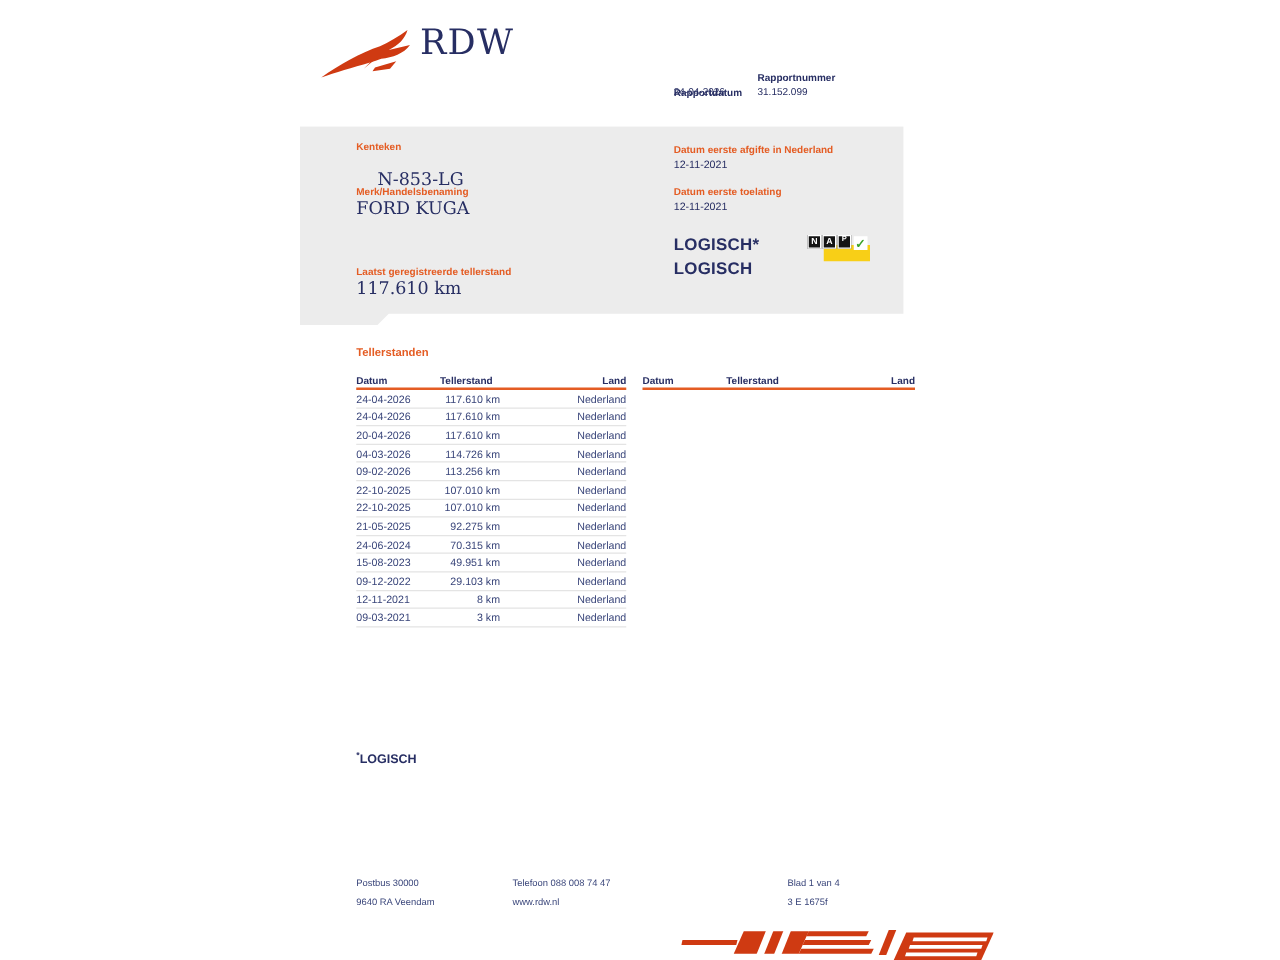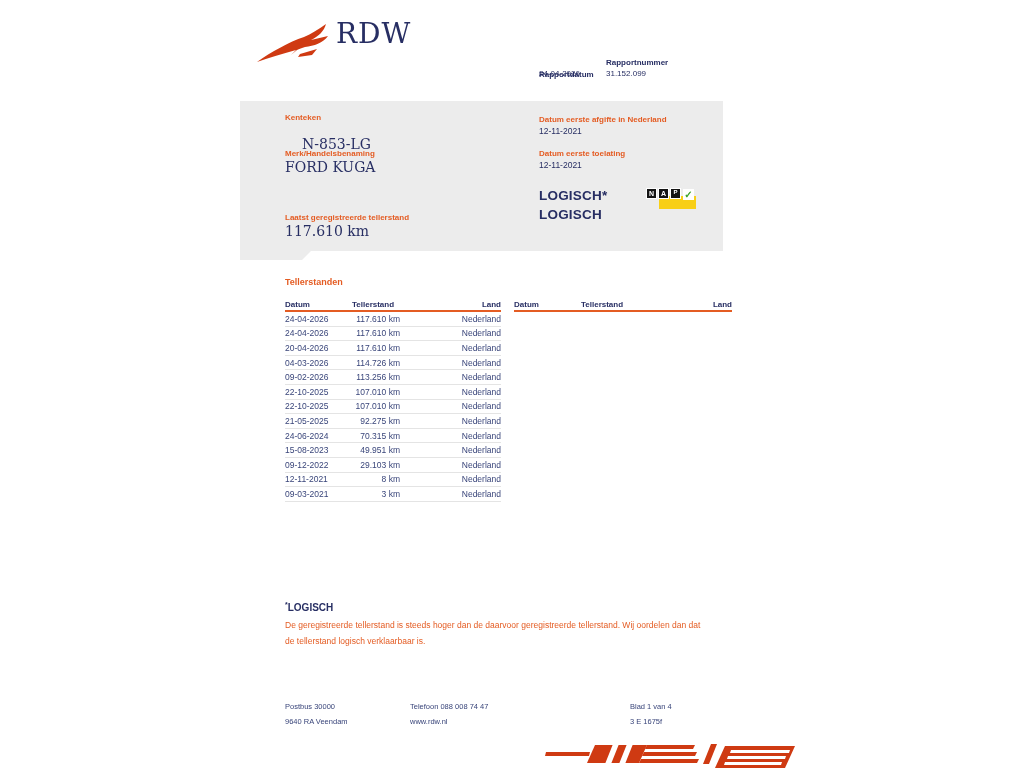--- a/index.html
+++ b/index.html
@@ -191,21 +191,20 @@
 
   <div class="abs tbl tbl-right">
     <div class="thead">
       <span class="h1">Datum</span>
       <span class="h2">Tellerstand</span>
       <span class="h3">Land</span>
     </div>
   </div>
 
   <div class="abs fn-title"><span class="fn-star">*</span><span>LOGISCH</span></div>
-  <div class="abs fn-text">De geregistreerde tellerstand is steeds hoger dan de daarvoor geregistreerde tellerstand. Wij oordelen dan dat de tellerstand logisch verklaarbaar is.</div>
 
   <div class="abs foot" style="left:285px; top:702px;">Postbus 30000</div>
   <div class="abs foot" style="left:285px; top:717px;">9640 RA Veendam</div>
   <div class="abs foot" style="left:410px; top:702px;">Telefoon 088 008 74 47</div>
   <div class="abs foot" style="left:410px; top:717px;">www.rdw.nl</div>
   <div class="abs foot foot-r" style="left:630px; top:702px;">Blad 1 van 4</div>
   <div class="abs foot foot-r" style="left:630px; top:717px;">3 E 1675f</div>
 
   <svg class="abs" style="left:545px; top:741px;" width="250" height="27" viewBox="0 0 250 27">
     <g fill="#cf3a12">

